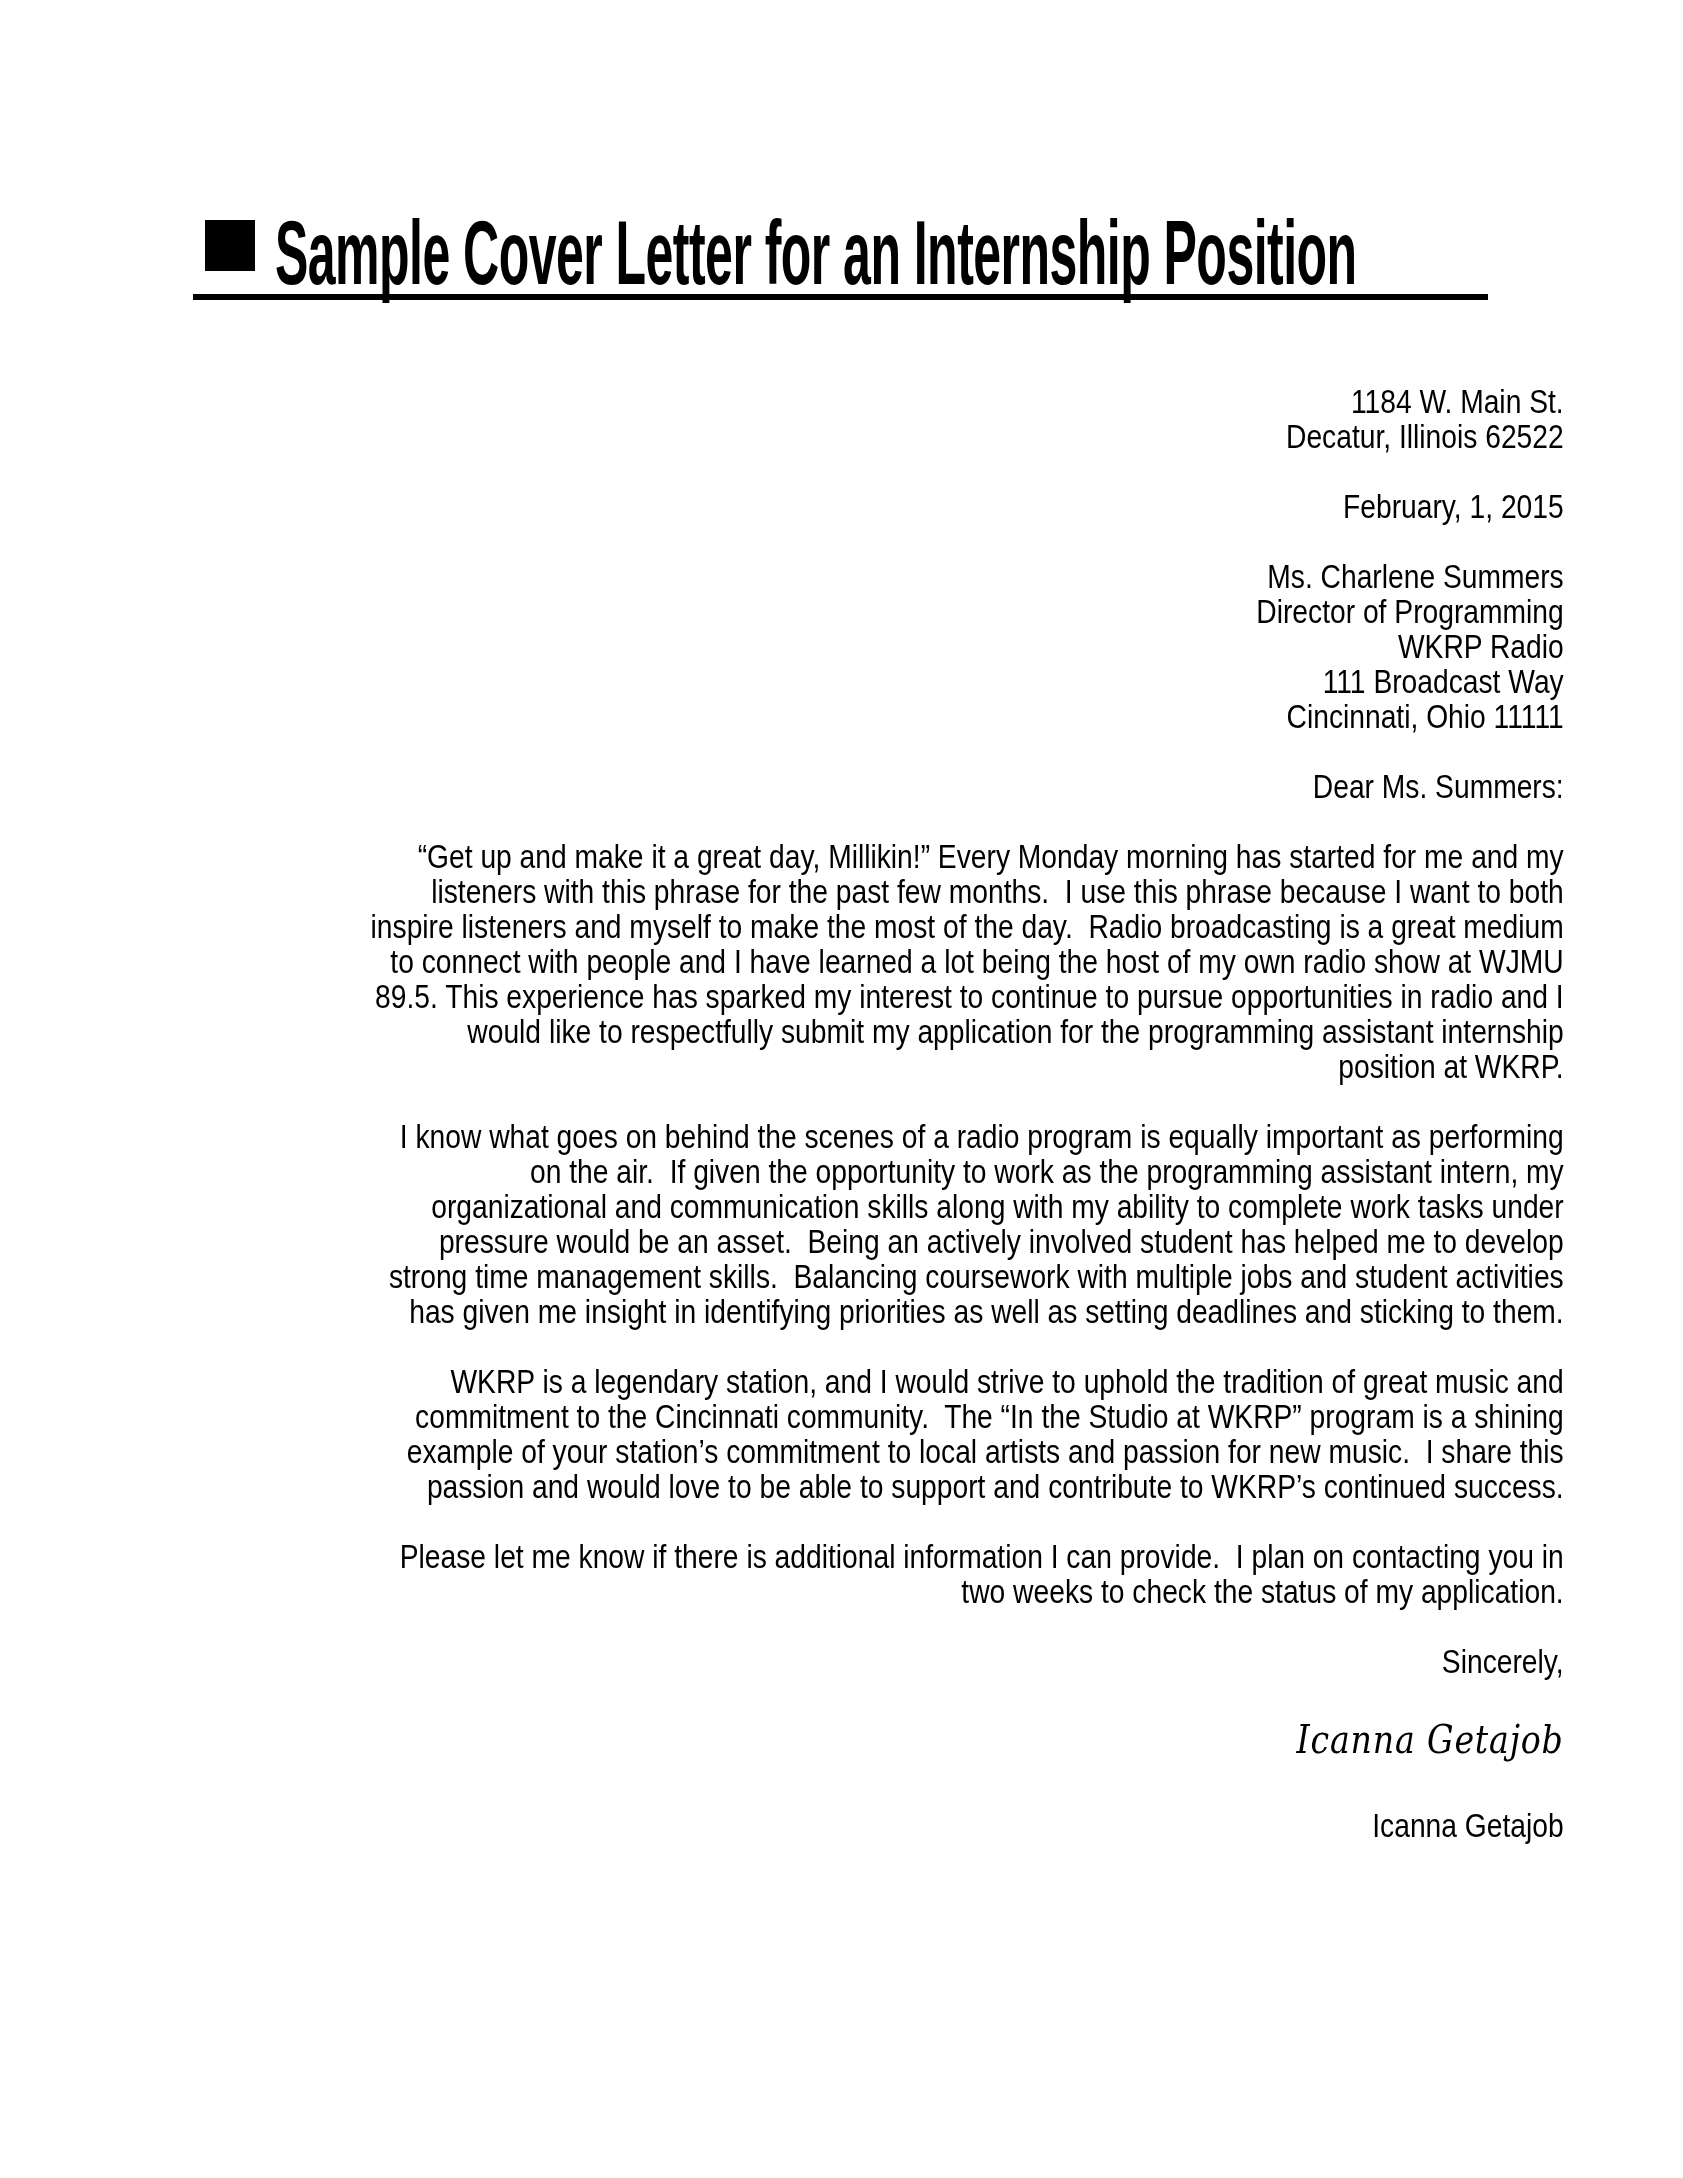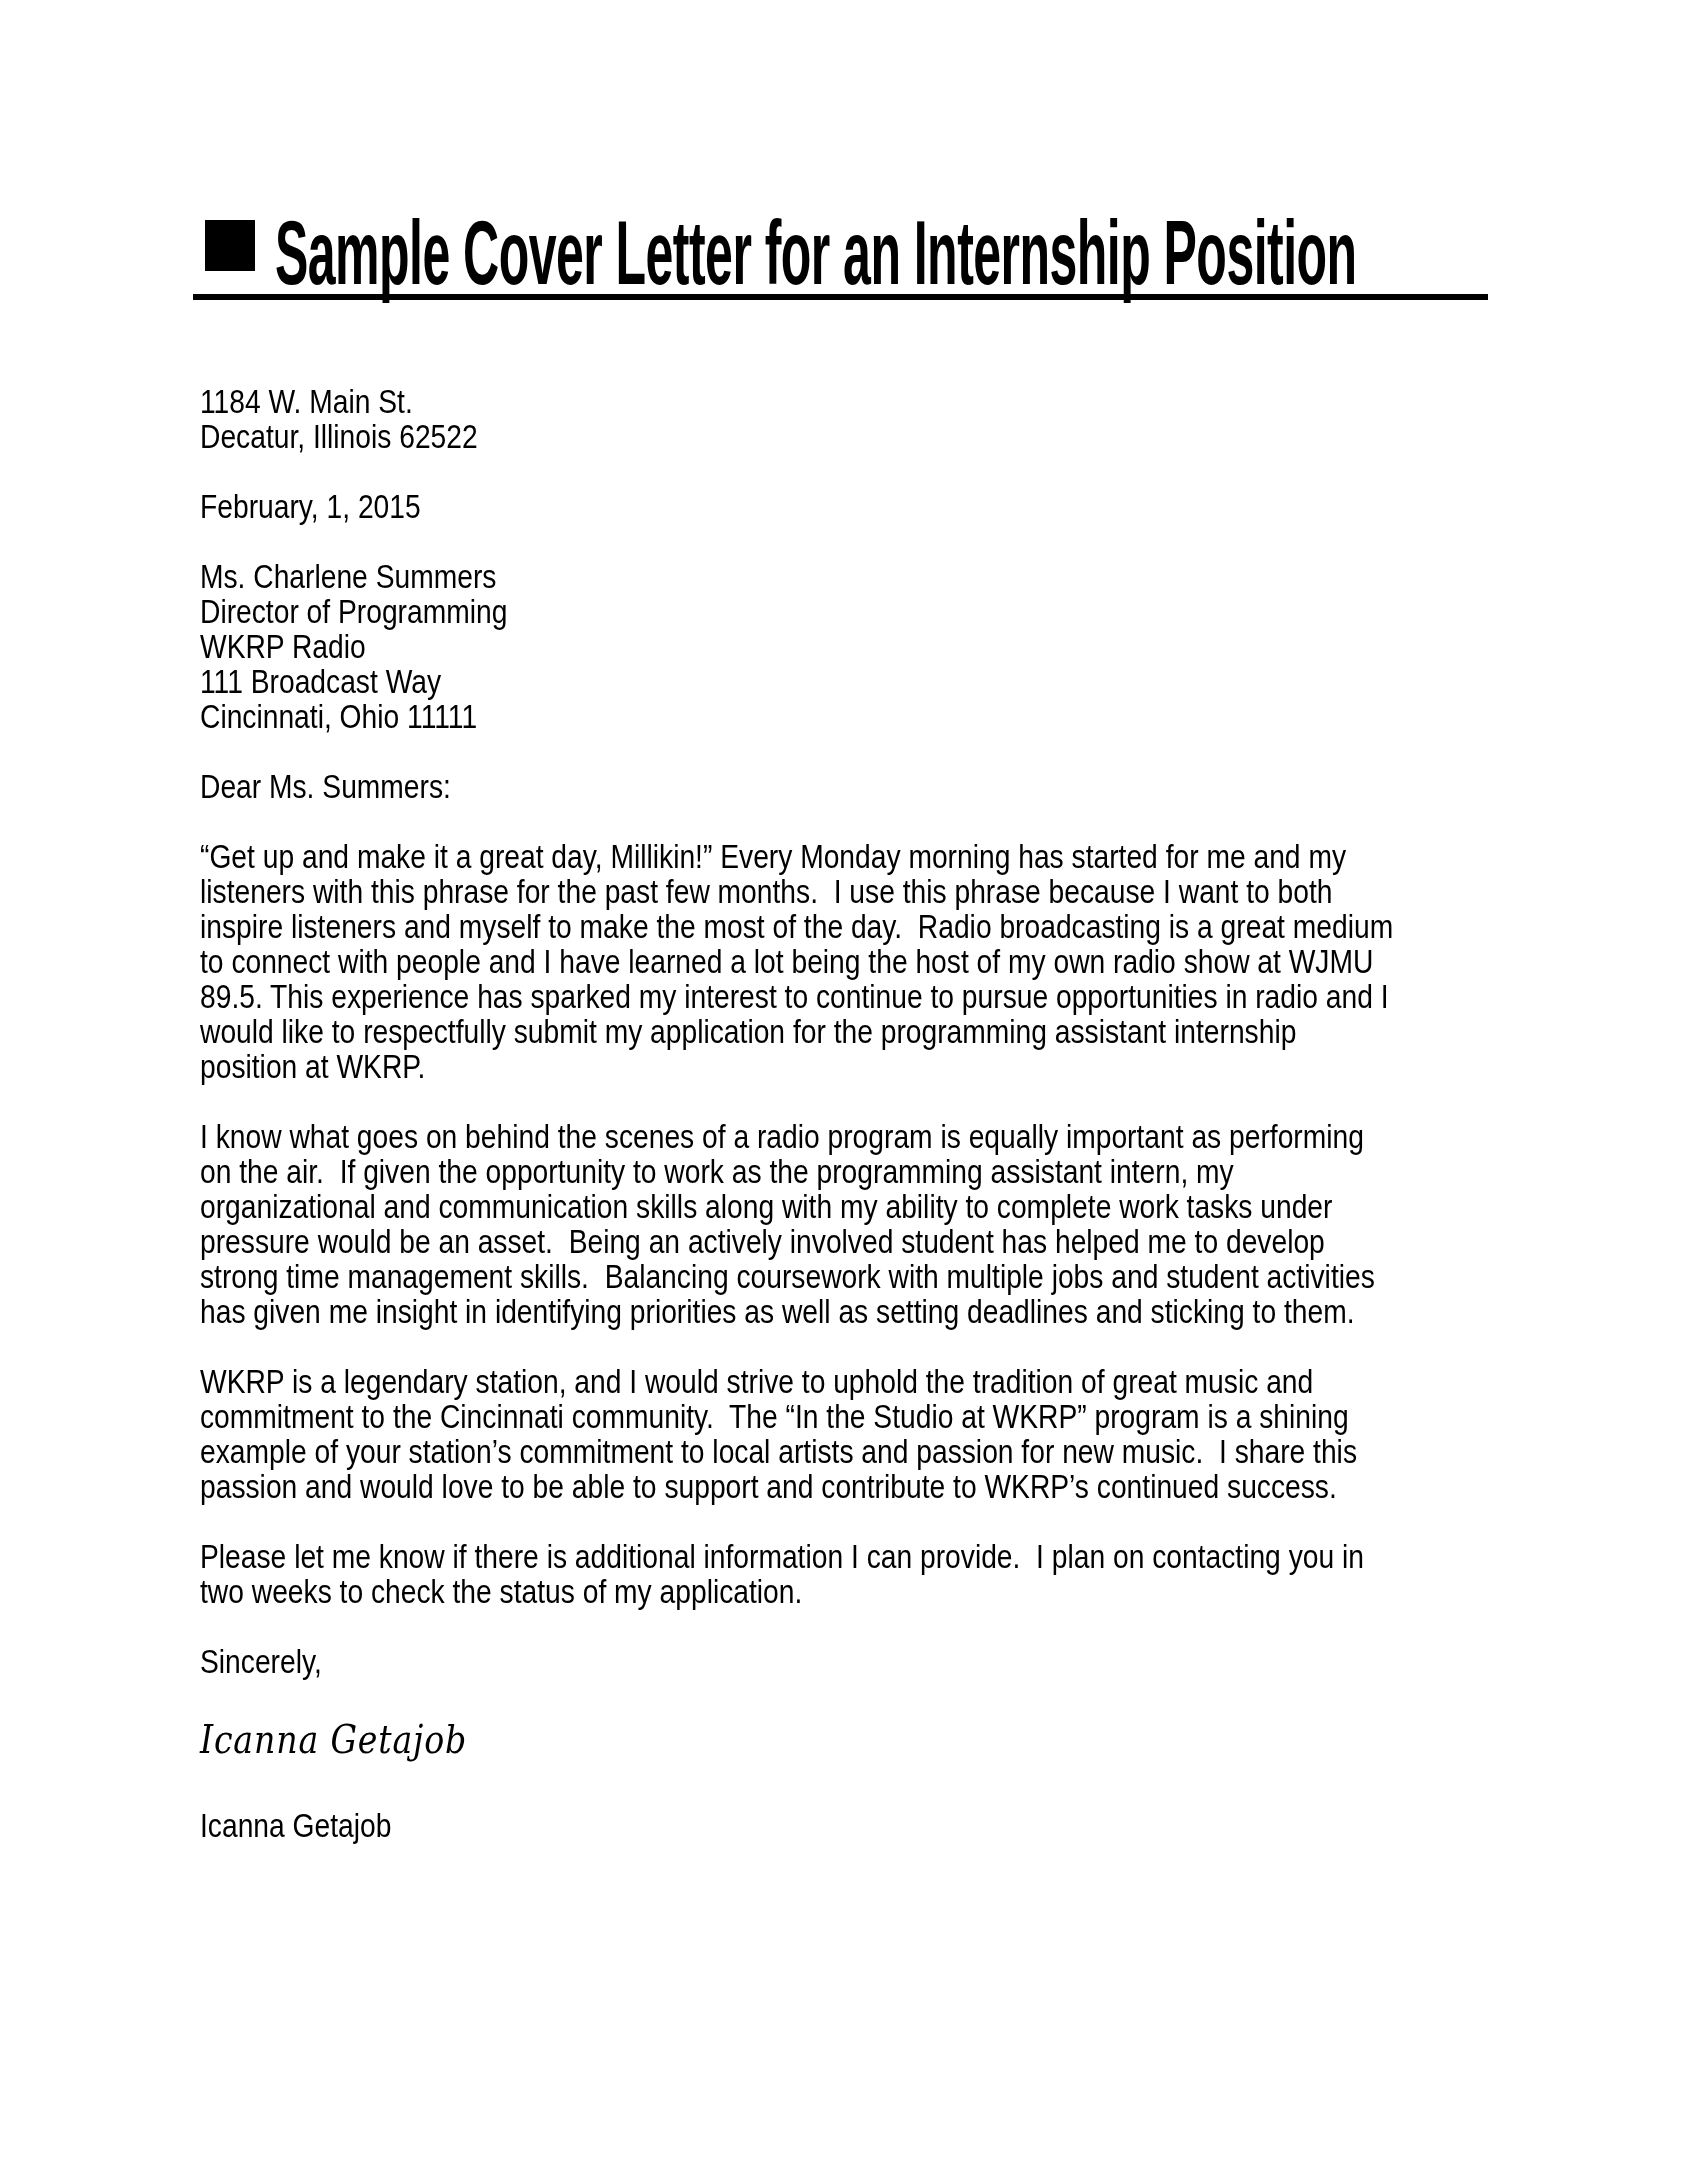--- a/index.html
+++ b/index.html
@@ -8,20 +8,21 @@
     background: #ffffff;
   }
   .page {
     position: relative;
     width: 1683px;
     height: 2178px;
     background: #ffffff;
     color: #000000;
     font-family: "Liberation Sans", sans-serif;
     overflow: hidden;
+    text-align: right;
   }
   
   .bullet {
     position: absolute;
     left: 205px;
     top: 220px;
     width: 50px;
     height: 51px;
     background: #000000;
   }

